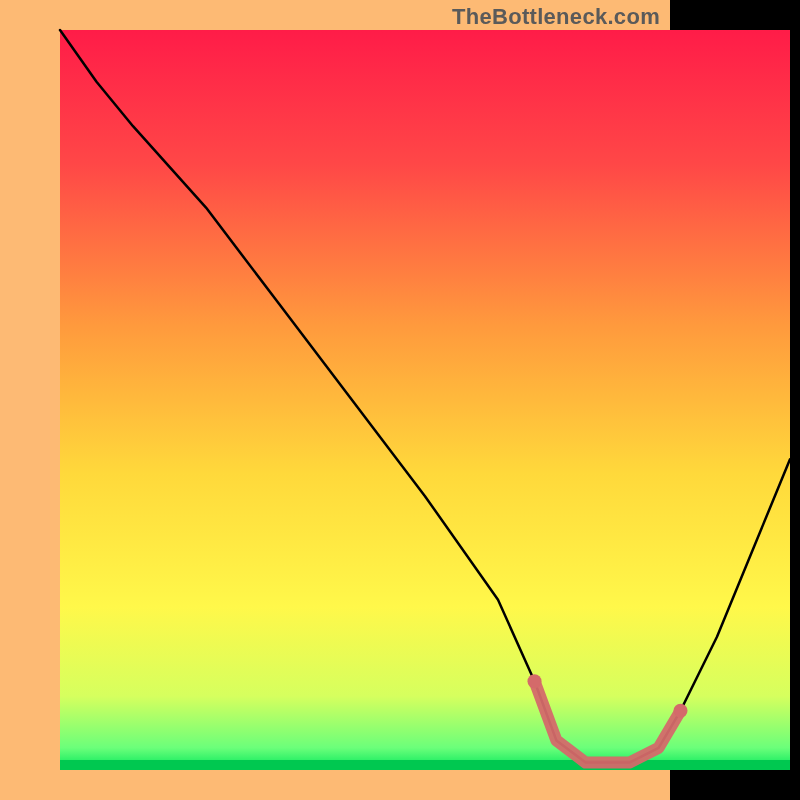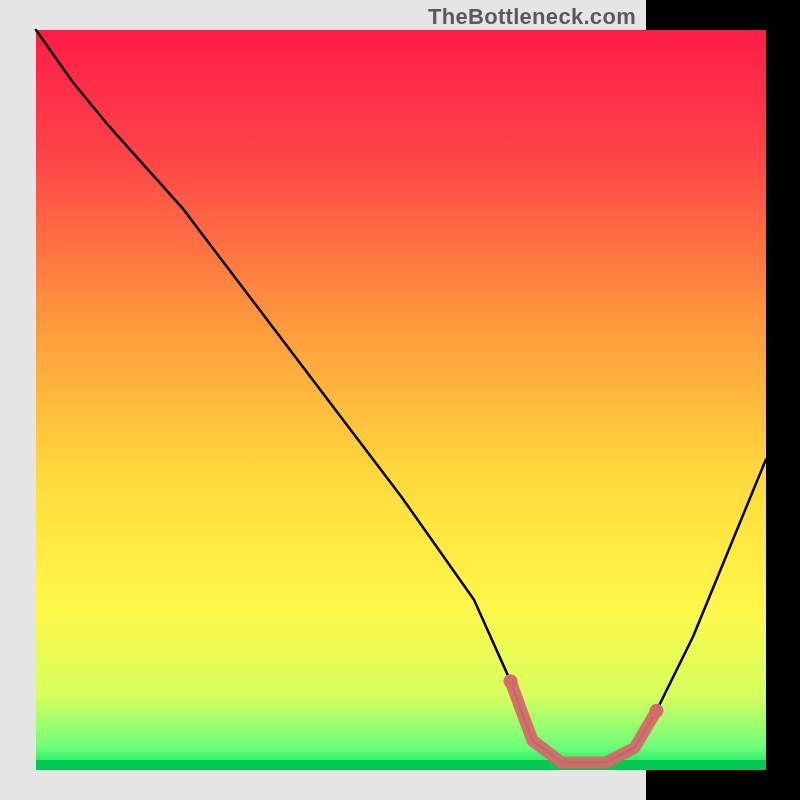--- a/index.html
+++ b/index.html
@@ -7,21 +7,22 @@
     padding: 0;
     width: 800px;
     height: 800px;
     background: #000;
     font-family: Arial, Helvetica, sans-serif;
   }
   .frame {
     position: relative;
     width: 646px;
     height: 800px;
-    background: #e5e5e5;
+    background: #fdba74;
+    padding-left: 24px;
   }
   .watermark {
     position: absolute;
     top: 4px;
     right: 10px;
     color: #5a5a5a;
     font-size: 22px;
     font-weight: 600;
     letter-spacing: 0.3px;
     user-select: none;

